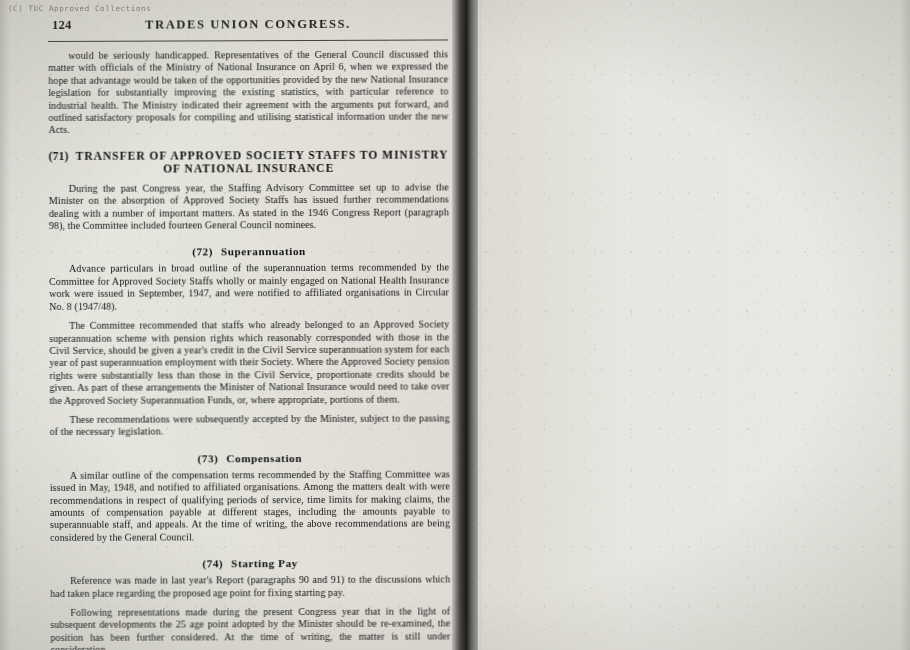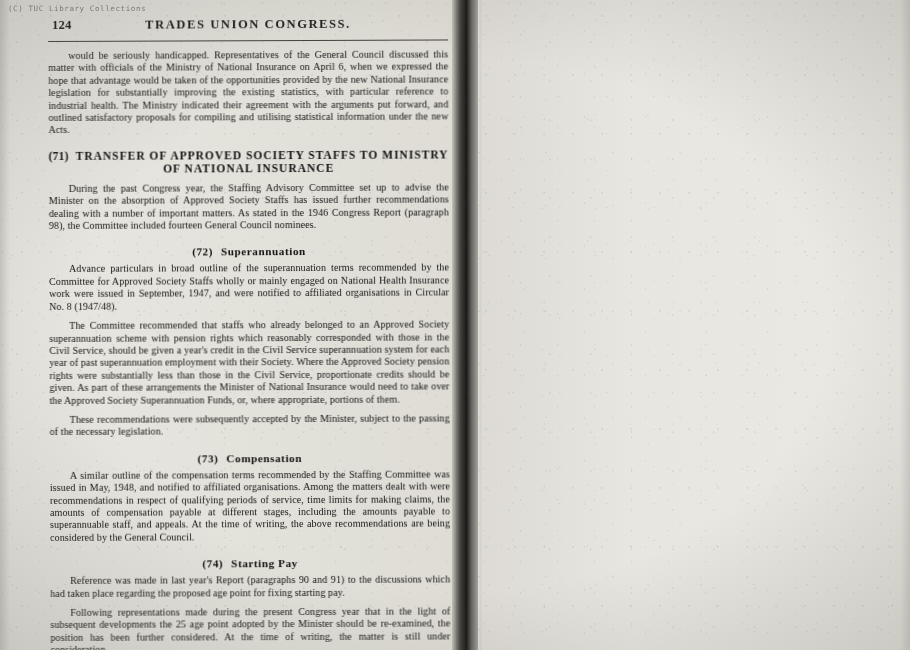--- a/index.html
+++ b/index.html
@@ -181,15 +181,15 @@
     <div class="edge-shadow-r"></div>
 
   </div>
 
   <div class="gutter"></div>
   <div class="gutter-edge"></div>
 
   <div class="grain"></div>
   <div class="vignette"></div>
 
-  <div class="watermark">(C) TUC Library Collections</div>
+  <div class="watermark">(C) TUC Approved Collections</div>
 
 </div>
 
 </body></html>

